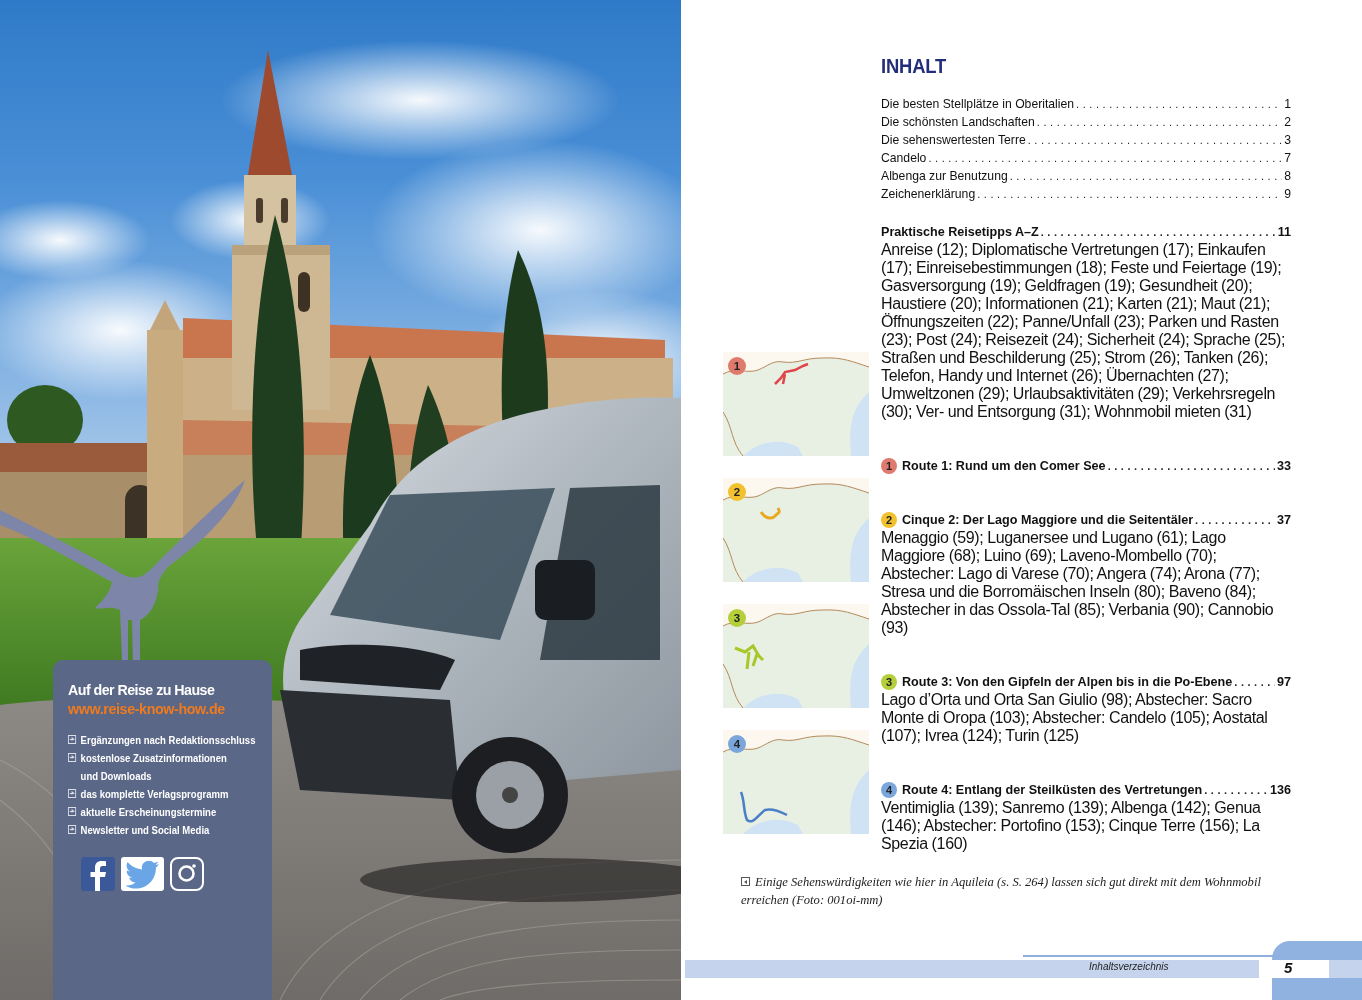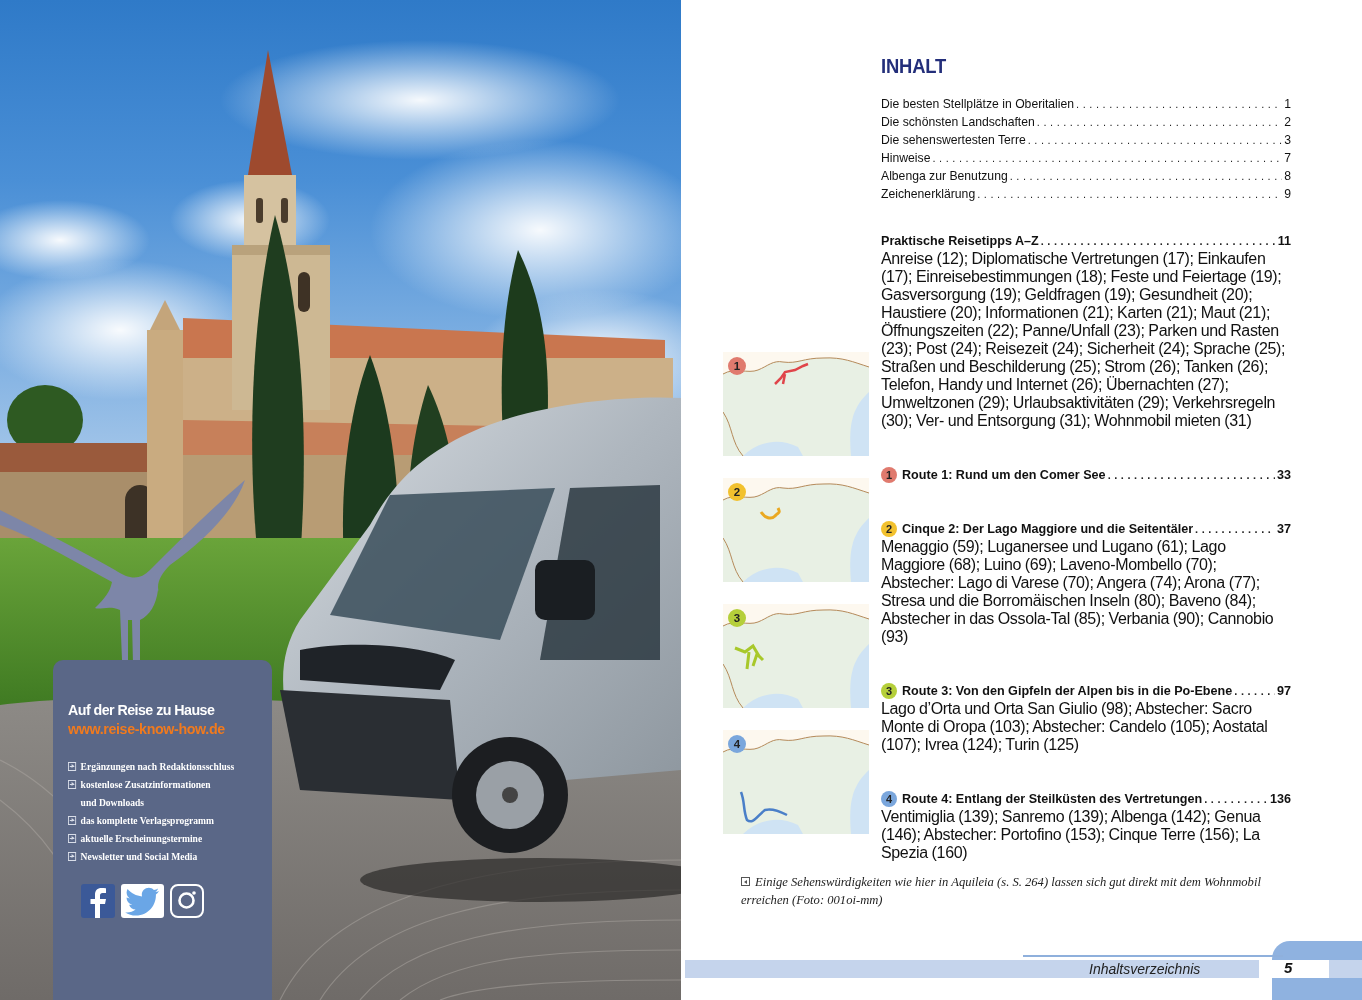--- a/index.html
+++ b/index.html
@@ -6,26 +6,26 @@
   html, body { width: 1362px; height: 1000px; overflow: hidden; background: #fff; }
   body { position: relative; font-family: "Liberation Sans", sans-serif; }
 
   
   .photo-page { position: absolute; left: 0; top: 0; width: 681px; height: 1000px; overflow: hidden;
     background: linear-gradient(180deg, #2f7ac8 0%, #4a8fd6 18%, #7fb0e2 35%, #a9c9ea 48%, #c7d9ee 56%, #b7c7dc 62%); }
   .photo-page svg.scene { position: absolute; left: 0; top: 0; }
 
   
   .info-box { position: absolute; left: 53px; top: 660px; width: 219px; height: 340px;
-    background: #5a6787; border-radius: 10px 10px 0 0; padding: 40px 0 0 15px; color: #fff; }
+    background: #5a6787; border-radius: 10px 10px 0 0; padding: 20px 0 0 15px; color: #fff; }
   .info-title { font-family: "Liberation Sans", sans-serif; font-weight: bold; font-size: 15.5px;
     letter-spacing: -0.6px; line-height: 19px; color: #fff; transform: scaleX(0.92); transform-origin: left; white-space: nowrap; }
   .info-url { font-weight: bold; font-size: 15.5px; letter-spacing: -0.4px; line-height: 19px;
     color: #f07a1e; transform: scaleX(0.92); transform-origin: left; white-space: nowrap; }
-  .info-list { list-style: none; margin-top: 20px; font-family: Liberation Serif, serif; }
+  .info-list { list-style: none; margin-top: 13px; }
   .info-list li { font-size: 10.6px; font-weight: bold; line-height: 18px; color: #fff;
     display: flex; align-items: flex-start; transform: scaleX(0.9); transform-origin: left; white-space: nowrap; }
   .info-list li .arr { display: inline-block; width: 9px; height: 9px; border: 1px solid #d8dde8;
     margin: 4px 5px 0 0; position: relative; flex: 0 0 9px; }
   .info-list li .arr::after { content: ""; position: absolute; left: 1px; top: 3px; width: 5px; height: 1px; background: #d8dde8; }
   .info-list li .arr::before { content: ""; position: absolute; left: 3px; top: 1px; border-left: 3px solid #d8dde8;
     border-top: 2.5px solid transparent; border-bottom: 2.5px solid transparent; }
   .info-list li .indent { padding-left: 14px; }
   .social { display: flex; gap: 6px; margin-top: 18px; margin-left: 13px; }
   .social .ico { width: 34px; height: 34px; border-radius: 3px; position: relative; }
@@ -55,21 +55,21 @@
     font-size: 11.5px; font-weight: bold; display: flex; align-items: center; justify-content: center; color: #222; }
 
   .caption { position: absolute; left: 60px; top: 873px; width: 570px; font-family: "Liberation Serif", serif;
     font-style: italic; font-size: 12.6px; line-height: 18px; color: #222; }
   .caption .cap-icon { display: inline-block; width: 9px; height: 9px; border: 1px solid #555; margin-right: 5px; vertical-align: 0px; position: relative; font-style: normal; }
   .caption .cap-icon::after { content: ""; position: absolute; left: 2px; top: 1.5px; border-right: 3px solid #555;
     border-top: 2.5px solid transparent; border-bottom: 2.5px solid transparent; }
 
   .footer-bar { position: absolute; left: 4px; top: 960px; width: 604px; height: 18px; background: #c5d4ec; }
   .footer-line { position: absolute; left: 342px; top: 955px; width: 260px; height: 2px; background: #8fb0dc; }
-  .footer-label { position: absolute; left: 408px; top: 961px; font-style: italic; font-size: 14px; color: #222; }
+  .footer-label { position: absolute; left: 408px; top: 961px; font-style: italic; font-size: 10px; color: #222; }
   .footer-tab { position: absolute; left: 591px; top: 941px; width: 90px; height: 59px; background: #8fb2e0; border-radius: 18px 0 0 0; }
   .footer-num-box { position: absolute; left: 578px; top: 960px; width: 70px; height: 18px; background: #fff; }
   .footer-num { position: absolute; left: 603px; top: 959px; font-style: italic; font-weight: bold; font-size: 15px; color: #111; }
   .footer-rtab { position: absolute; left: 648px; top: 960px; width: 33px; height: 18px; background: #c5d4ec; }
 </style>
 </head>
 <body>
 
 <div class="photo-page">
   <svg class="scene" width="681" height="1000" viewBox="0 0 681 1000">
@@ -269,36 +269,36 @@
         <span class="lbl">Die schönsten Landschaften</span>
         <span class="dots"></span>
         <span class="pg">2</span>
       </div>
     <div class="toc-row">
         <span class="lbl">Die sehenswertesten Terre</span>
         <span class="dots"></span>
         <span class="pg">3</span>
       </div>
     <div class="toc-row">
-        <span class="lbl">Hinweise</span>
+        <span class="lbl">Candelo</span>
         <span class="dots"></span>
         <span class="pg">7</span>
       </div>
     <div class="toc-row">
         <span class="lbl">Albenga zur Benutzung</span>
         <span class="dots"></span>
         <span class="pg">8</span>
       </div>
     <div class="toc-row">
         <span class="lbl">Zeichenerklärung</span>
         <span class="dots"></span>
         <span class="pg">9</span>
       </div>
 
-    <div class="section" style="margin-top:28px">
+    <div class="section" style="margin-top:19px">
       <div class="toc-row bold">
           <span class="lbl">Praktische Reisetipps A–Z</span>
           <span class="dots"></span>
           <span class="pg">11</span>
         </div>
       <div class="sect-desc">Anreise (12); Diplomatische Vertretungen (17); Einkaufen (17); Einreisebestim­mungen (18); Feste und Feiertage (19); Gasversorgung (19); Geldfragen (19); Gesundheit (20); Haustiere (20); Informationen (21); Karten (21); Maut (21); Öffnungszeiten (22); Panne/Unfall (23); Parken und Rasten (23); Post (24); Reisezeit (24); Sicherheit (24); Sprache (25); Straßen und Beschilderung (25); Strom (26); Tanken (26); Telefon, Handy und Internet (26); Übernachten (27); Umweltzonen (29); Urlaubsaktivitäten (29); Verkehrsregeln (30); Ver- und Ent­sorgung (31); Wohnmobil mieten (31)</div>
     </div>
 
     <div class="section" style="margin-top:36px">
       <div class="toc-row bold">

